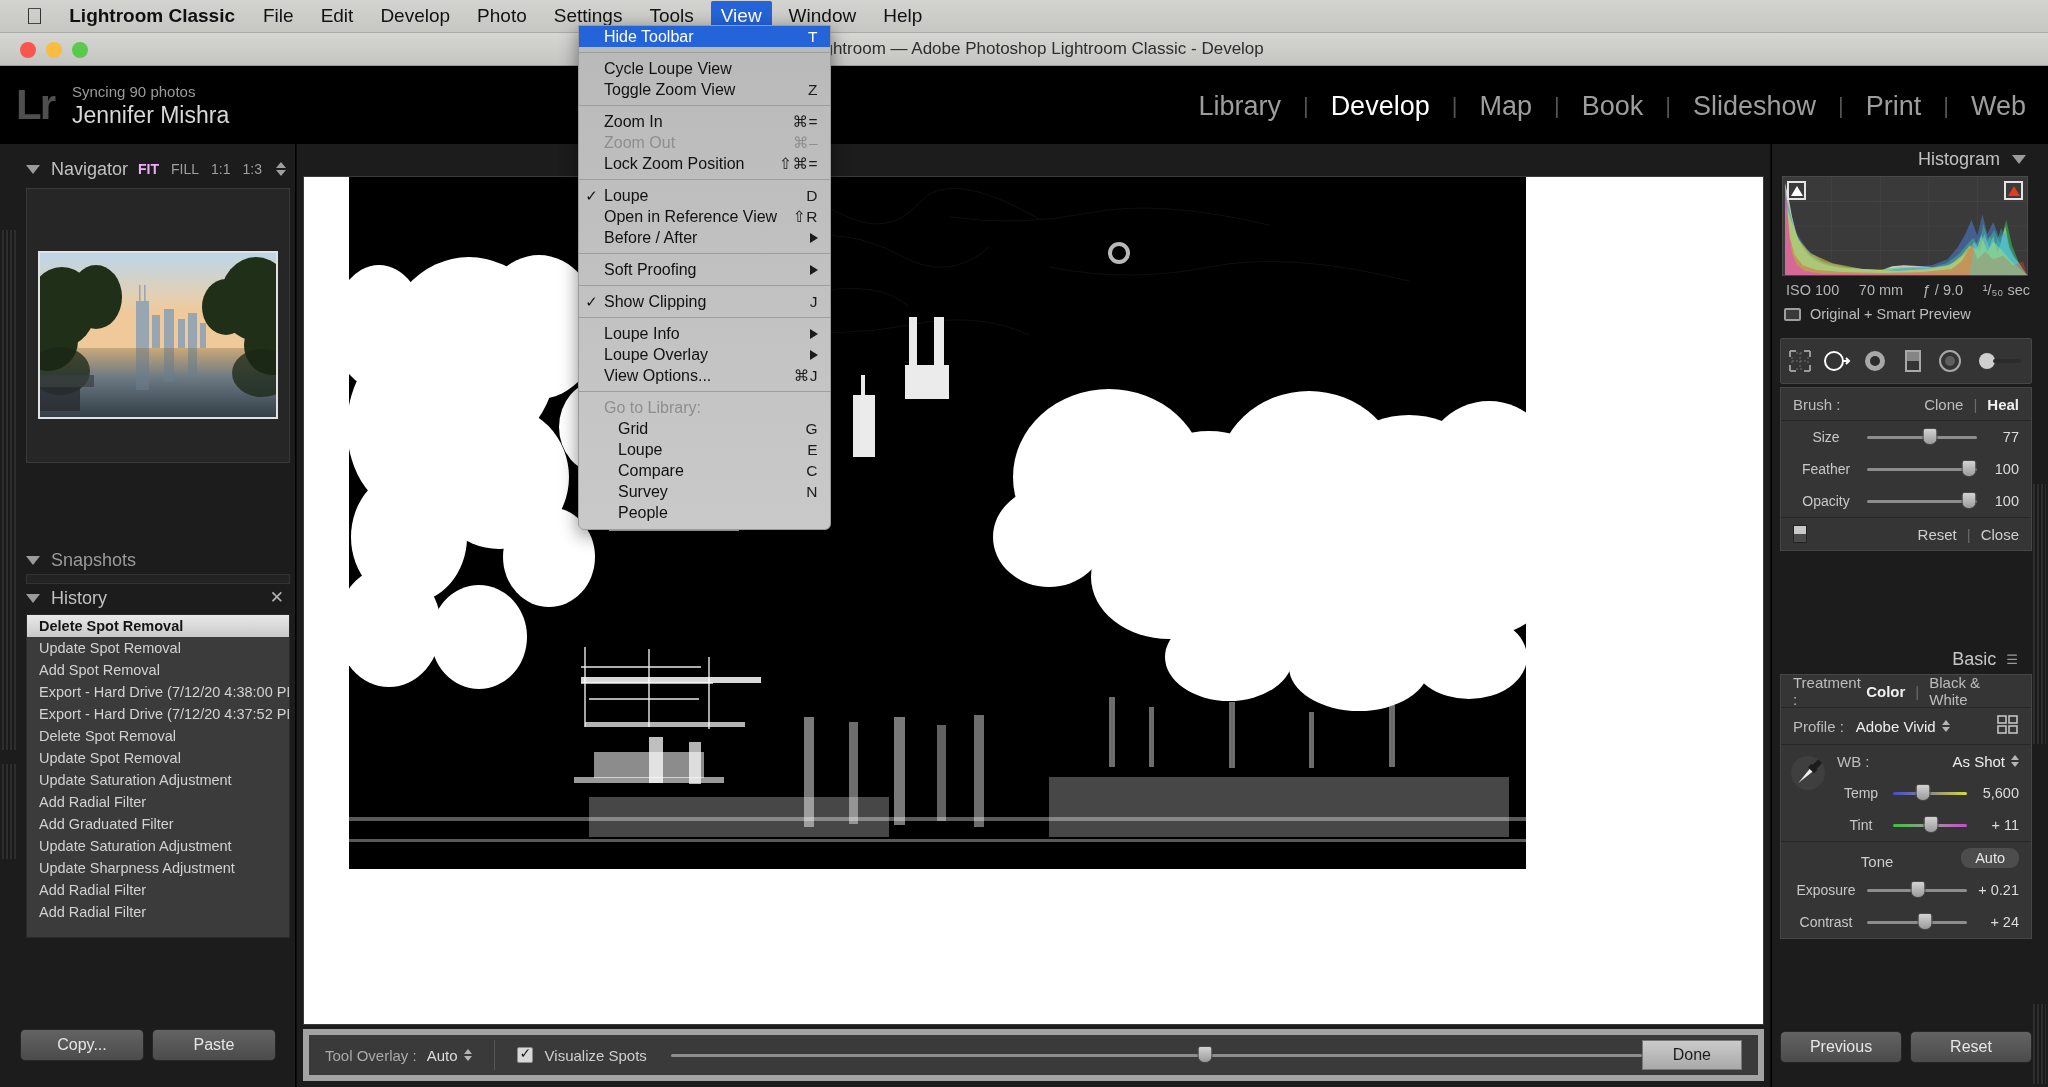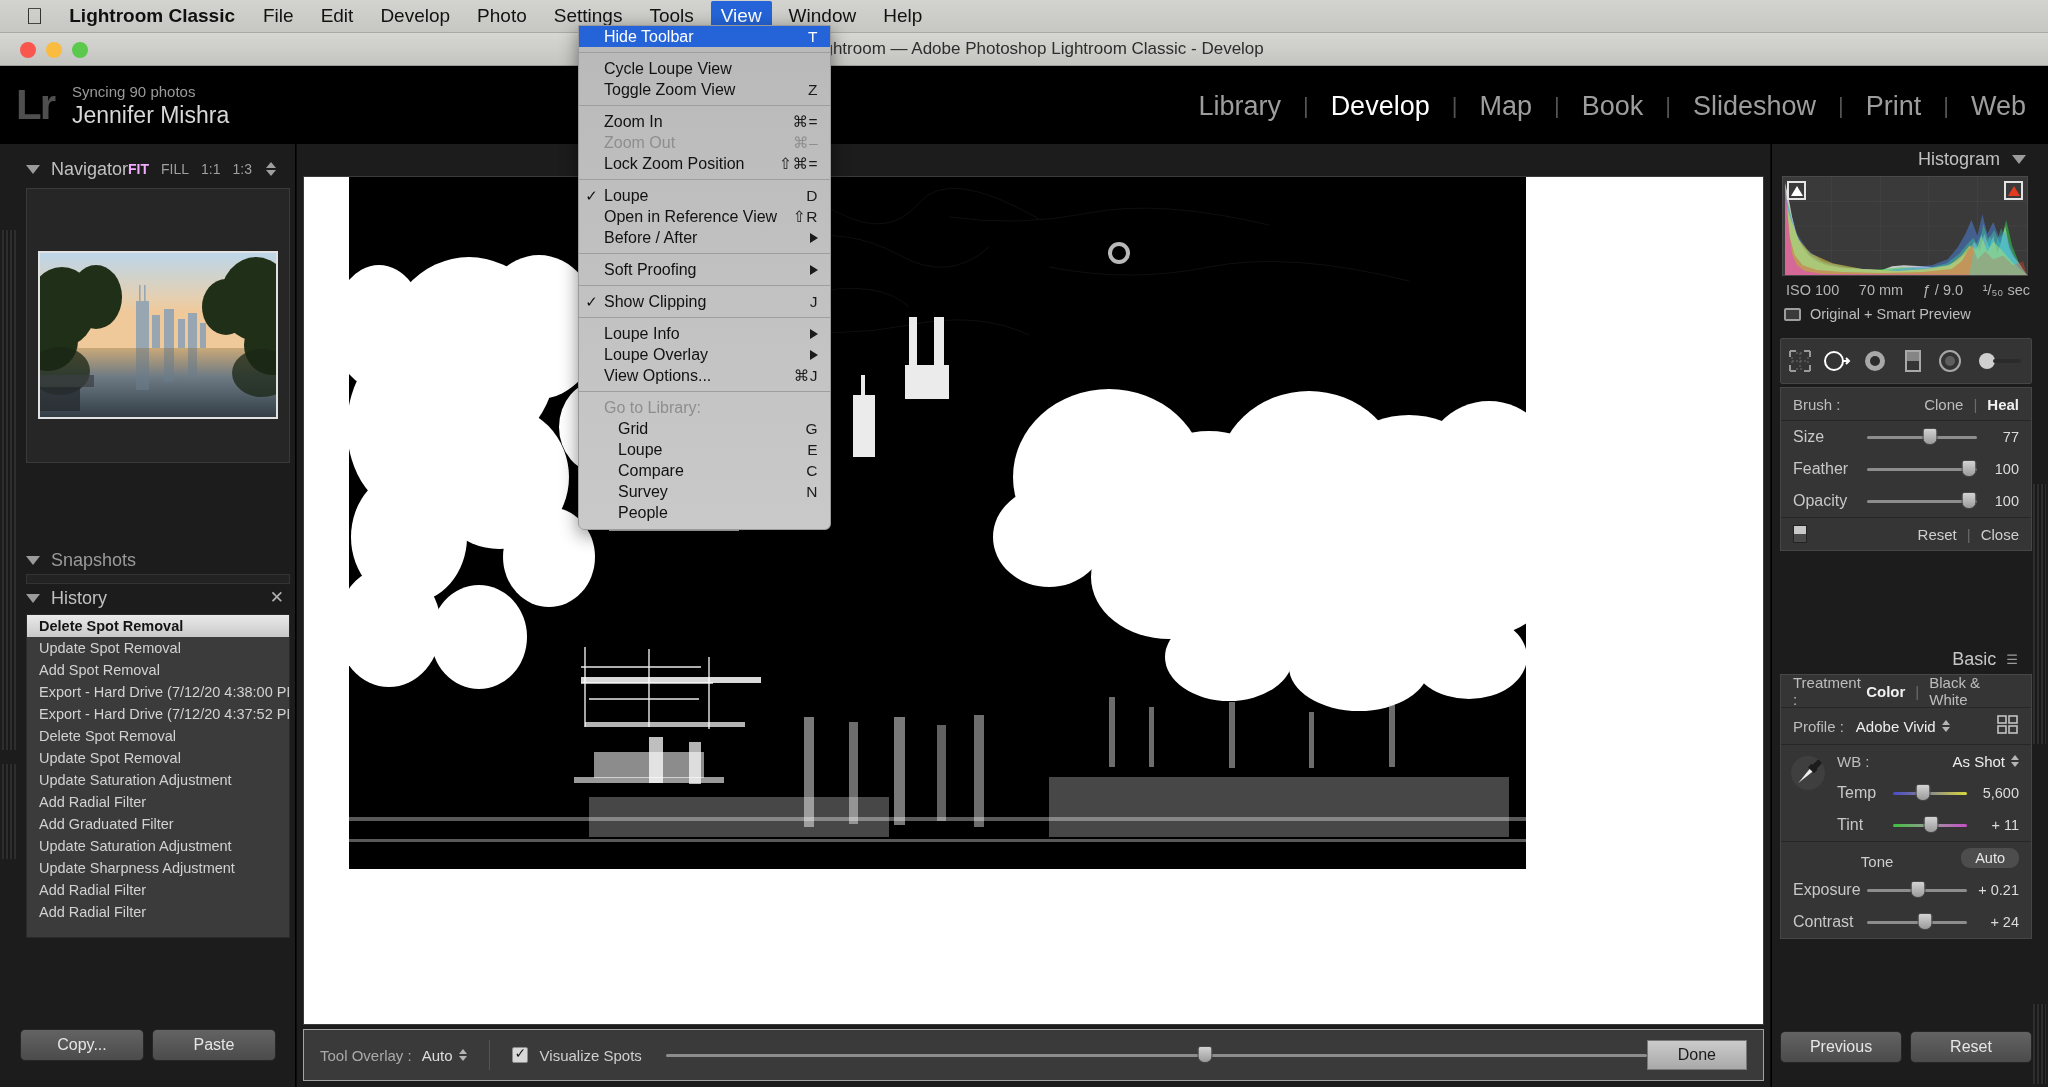--- a/index.html
+++ b/index.html
@@ -54,21 +54,21 @@
   #leftpanel{ position:absolute; left:0; top:78px; width:296px; bottom:0; background:#1c1c1c; border-right:1px solid #000;}
   #leftgrip{ position:absolute; left:2px; top:86px; width:14px; height:520px;
     background:repeating-linear-gradient(90deg,#2e2e2e 0 2px,#191919 2px 4px); }
   #leftgrip2{ position:absolute; left:2px; top:620px; width:14px; height:95px;
     background:repeating-linear-gradient(90deg,#2e2e2e 0 2px,#191919 2px 4px); }
 
   .panelhdr{ display:flex; align-items:center; height:32px; color:#b2b2b2; font-size:18px; padding-left:10px;}
   .tri{ width:0;height:0;border-left:7px solid transparent;border-right:7px solid transparent;border-top:9px solid #9b9b9b; margin-right:11px;}
 
   #navPanel{ position:absolute; left:26px; top:10px; width:264px; }
-  #navHdrRow{ display:flex; align-items:center; height:30px;}
+  #navHdrRow{ display:flex; align-items:center; justify-content:space-between; height:30px;}
   #navZoom{ display:flex; align-items:center; gap:12px; font-size:14px; color:#9f9f9f; padding-right:4px;}
   #navZoom .z{ color:#9f9f9f; }
   #navZoom .z.sel{ color:#f0abfc; font-weight:bold;}
   #navStepper{ display:flex;flex-direction:column; gap:2px; margin-left:2px;}
   #navStepper i{ width:0;height:0;border-left:5px solid transparent;border-right:5px solid transparent;}
   #navStepper i.up{border-bottom:6px solid #9f9f9f;}
   #navStepper i.dn{border-top:6px solid #9f9f9f;}
   #navBox{ margin-top:4px; height:275px; background:#262626; border:1px solid #3a3a3a; position:relative;}
   #navThumb{ position:absolute; left:11px; top:62px; width:240px; height:168px; border:2px solid #e2e2e2; overflow:hidden;}
 
@@ -100,21 +100,21 @@
   #exifRow{ position:absolute; left:10px; top:138px; width:252px; display:flex; justify-content:space-between; font-size:14.5px; color:#b4b4b4; padding:0 4px;}
   #previewRow{ position:absolute; left:12px; top:162px; display:flex; align-items:center; gap:9px; font-size:14.5px; color:#bdbdbd;}
   #previewRow .pvico{ width:17px;height:13px;border:2px solid #9e9e9e; border-radius:2px; background:#3a3a3a;}
 
   #toolstrip{ position:absolute; left:8px; top:194px; width:252px; height:46px; background:#343434; border:1px solid #464646; border-radius:2px; display:flex; align-items:center; justify-content:space-around;}
   .tico{ width:30px;height:30px; position:relative; display:flex;align-items:center;justify-content:center;}
 
   #brushPanel{ position:absolute; left:8px; top:243px; width:252px; background:#353535; border:1px solid #464646;}
   .prow{ display:flex; align-items:center; height:32px; padding:0 12px; font-size:15px; color:#cfcfcf;}
   .psep{ height:1px; background:#262626; }
-  .slbl{ width:66px; text-align:left; font-size:16px; color:#c8c8c8; margin-right:8px;}
+  .slbl{ width:66px; text-align:center; font-size:14px; color:#c8c8c8; margin-right:8px;}
   .strack{ position:relative; flex:1; height:14px; display:flex; align-items:center;}
   .strack .bar{ height:3px; width:100%; background:#8d8d8d; border-radius:2px;}
   .strack .knob{ position:absolute; width:15px;height:17px; background:linear-gradient(#d3d3d3,#9a9a9a);
     border:1px solid #4a4a4a; border-radius:3px 3px 7px 7px; transform:translateX(-50%); top:-2px;}
   .sval{ width:42px; text-align:right; font-size:14.5px; color:#dcdcdc;}
 
   #basicPanel{ position:absolute; left:8px; top:500px; width:252px;}
   .basichdr{ display:flex; justify-content:flex-end; align-items:center; gap:10px; height:30px; color:#c6c6c6; font-size:18px; padding-right:14px;}
   .bbox{ background:#353535; border:1px solid #464646; }
   .pickbtn{ color:#f0f0f0; font-weight:bold;}
@@ -125,21 +125,21 @@
   .stepper i.up{border-bottom:5px solid #b5b5b5;}
   .stepper i.dn{border-top:5px solid #b5b5b5;}
   .autobtn{ background:#4d4d4d; border-radius:9px; padding:2px 14px; font-size:14.5px; color:#e6e6e6;}
 
   #botbtns{ position:absolute; left:8px; bottom:24px; width:252px; display:flex; gap:8px;}
 
   
   #center{ position:absolute; left:297px; right:278px; top:78px; bottom:0; background:#1c1c1c;}
   #canvasArea{ position:absolute; left:6px; right:6px; top:32px; bottom:62px; background:#fff; border:1px solid #3a3a3a; overflow:hidden;}
   #photo{ position:absolute; left:45px; top:0px; width:1177px; height:692px; background:#000; overflow:hidden;}
-  #toolbarBottom{ position:absolute; left:6px; right:6px; bottom:6px; height:52px; background:#3a3a3a; border:1px solid #a3a3a3;
+  #toolbarBottom{ position:absolute; left:6px; right:6px; bottom:6px; height:52px; background:#3a3a3a; border:6px solid #a3a3a3;
      display:flex; align-items:center; padding:0 16px; color:#cfcfcf; font-size:15px;}
   #toolbarBottom .tsep{ width:1px; height:30px; background:#545454; margin:0 22px;}
   .chk{ width:16px;height:16px;border:1px solid #8d8d8d; background:#d8d8d8; border-radius:2px; position:relative;}
   .chk:after{ content:"✓"; position:absolute; left:2px; top:-3px; font-size:14px; color:#1a1a1a;}
   #doneBtn{ margin-left:auto; background:linear-gradient(#cbcbcb,#a9a9a9); color:#1b1b1b; font-size:16px;
     padding:5px 30px; border-radius:0; border:1px solid #777;}
 
   
   #viewmenu{
     position:absolute; left:578px; top:25px; width:253px;

